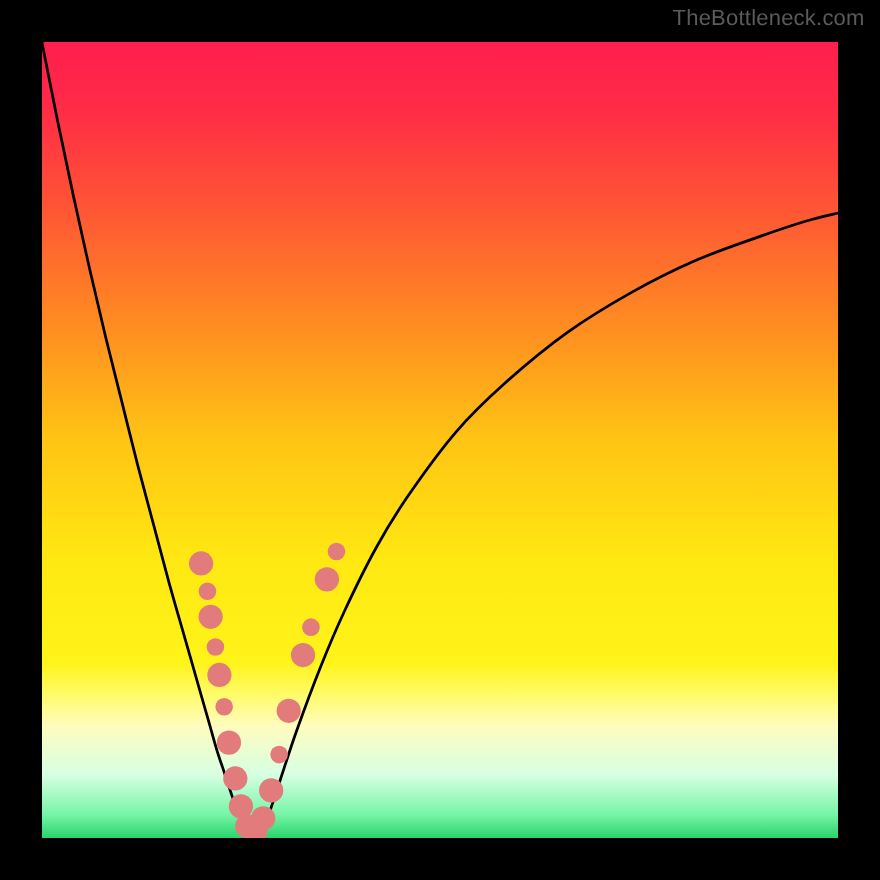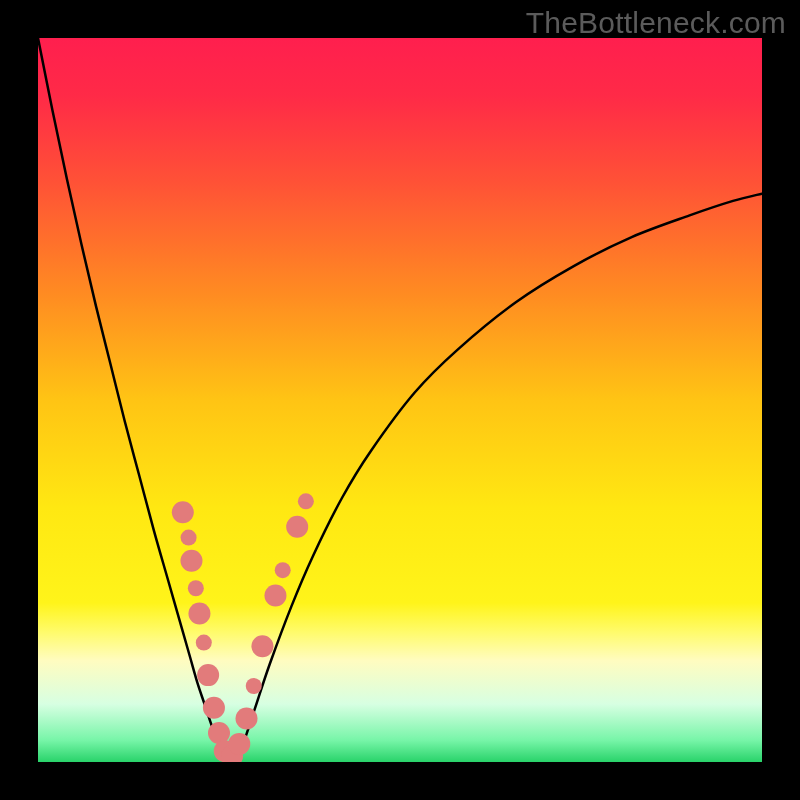--- a/index.html
+++ b/index.html
@@ -23,21 +23,21 @@
     top: 38px;
     width: 724px;
     height: 724px;
     overflow: hidden;
   }
   .watermark {
     position: absolute;
     top: 6px;
     right: 14px;
     font-family: Arial, Helvetica, sans-serif;
-    font-size: 30px;
+    font-size: 20px;
     font-weight: 500;
     color: #5b5b5b;
     letter-spacing: 0.2px;
     user-select: none;
   }
 </style>
 </head>
 <body>
 
 <div class="frame">

